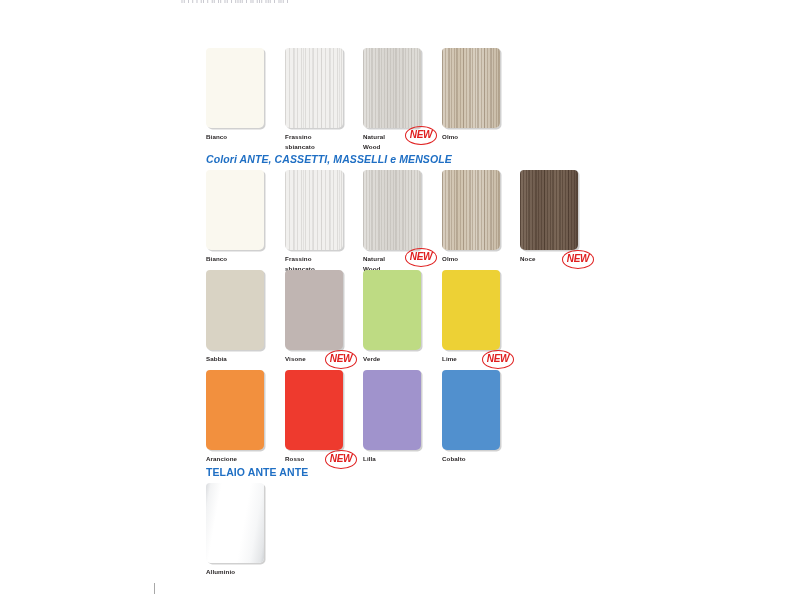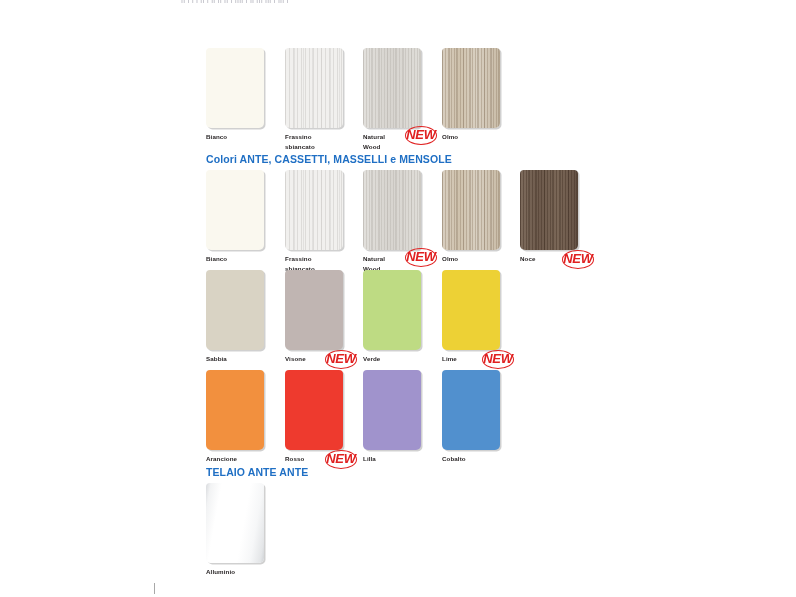--- a/index.html
+++ b/index.html
@@ -134,21 +134,21 @@
   }
 
   
   .new-badge {
     position: absolute;
     width: 30px;
     height: 17px;
     border: 1.4px solid #e02020;
     border-radius: 50%;
     color: #e02020;
-    font-size: 13px;
+    font-size: 10px;
     font-weight: bold;
     font-style: italic;
     line-height: 15px;
     text-align: center;
     letter-spacing: -.2px;
     background: rgba(255,255,255,.0);
   }
 
   
   #bottom-tick {
@@ -182,21 +182,21 @@
         <div class="swatch tex-natural"></div>
         <div class="label">Natural
 Wood</div>
         <div class="new-badge" style="left: 42px; top: 78px;">NEW</div>
       </div>
       <div class="cell" style="left: 236px;">
         <div class="swatch tex-olmo"></div>
         <div class="label">Olmo</div>
       </div>
     </div>
-    <div class="section-heading" style="top: 153px;">Colori ANTE, CASSETTI, MASSELLI e MENSOLE</div>
+    <div class="section-heading" style="top: 153px; font-style: italic;">Colori ANTE, CASSETTI, MASSELLI e MENSOLE</div>
     <div class="row" style="top: 170px; width: 392.5px;">
       <div class="cell" style="left: 0px;">
         <div class="swatch tex-bianco"></div>
         <div class="label">Bianco</div>
       </div>
       <div class="cell" style="left: 79px;">
         <div class="swatch tex-frassino"></div>
         <div class="label">Frassino
 sbiancato</div>
       </div>

